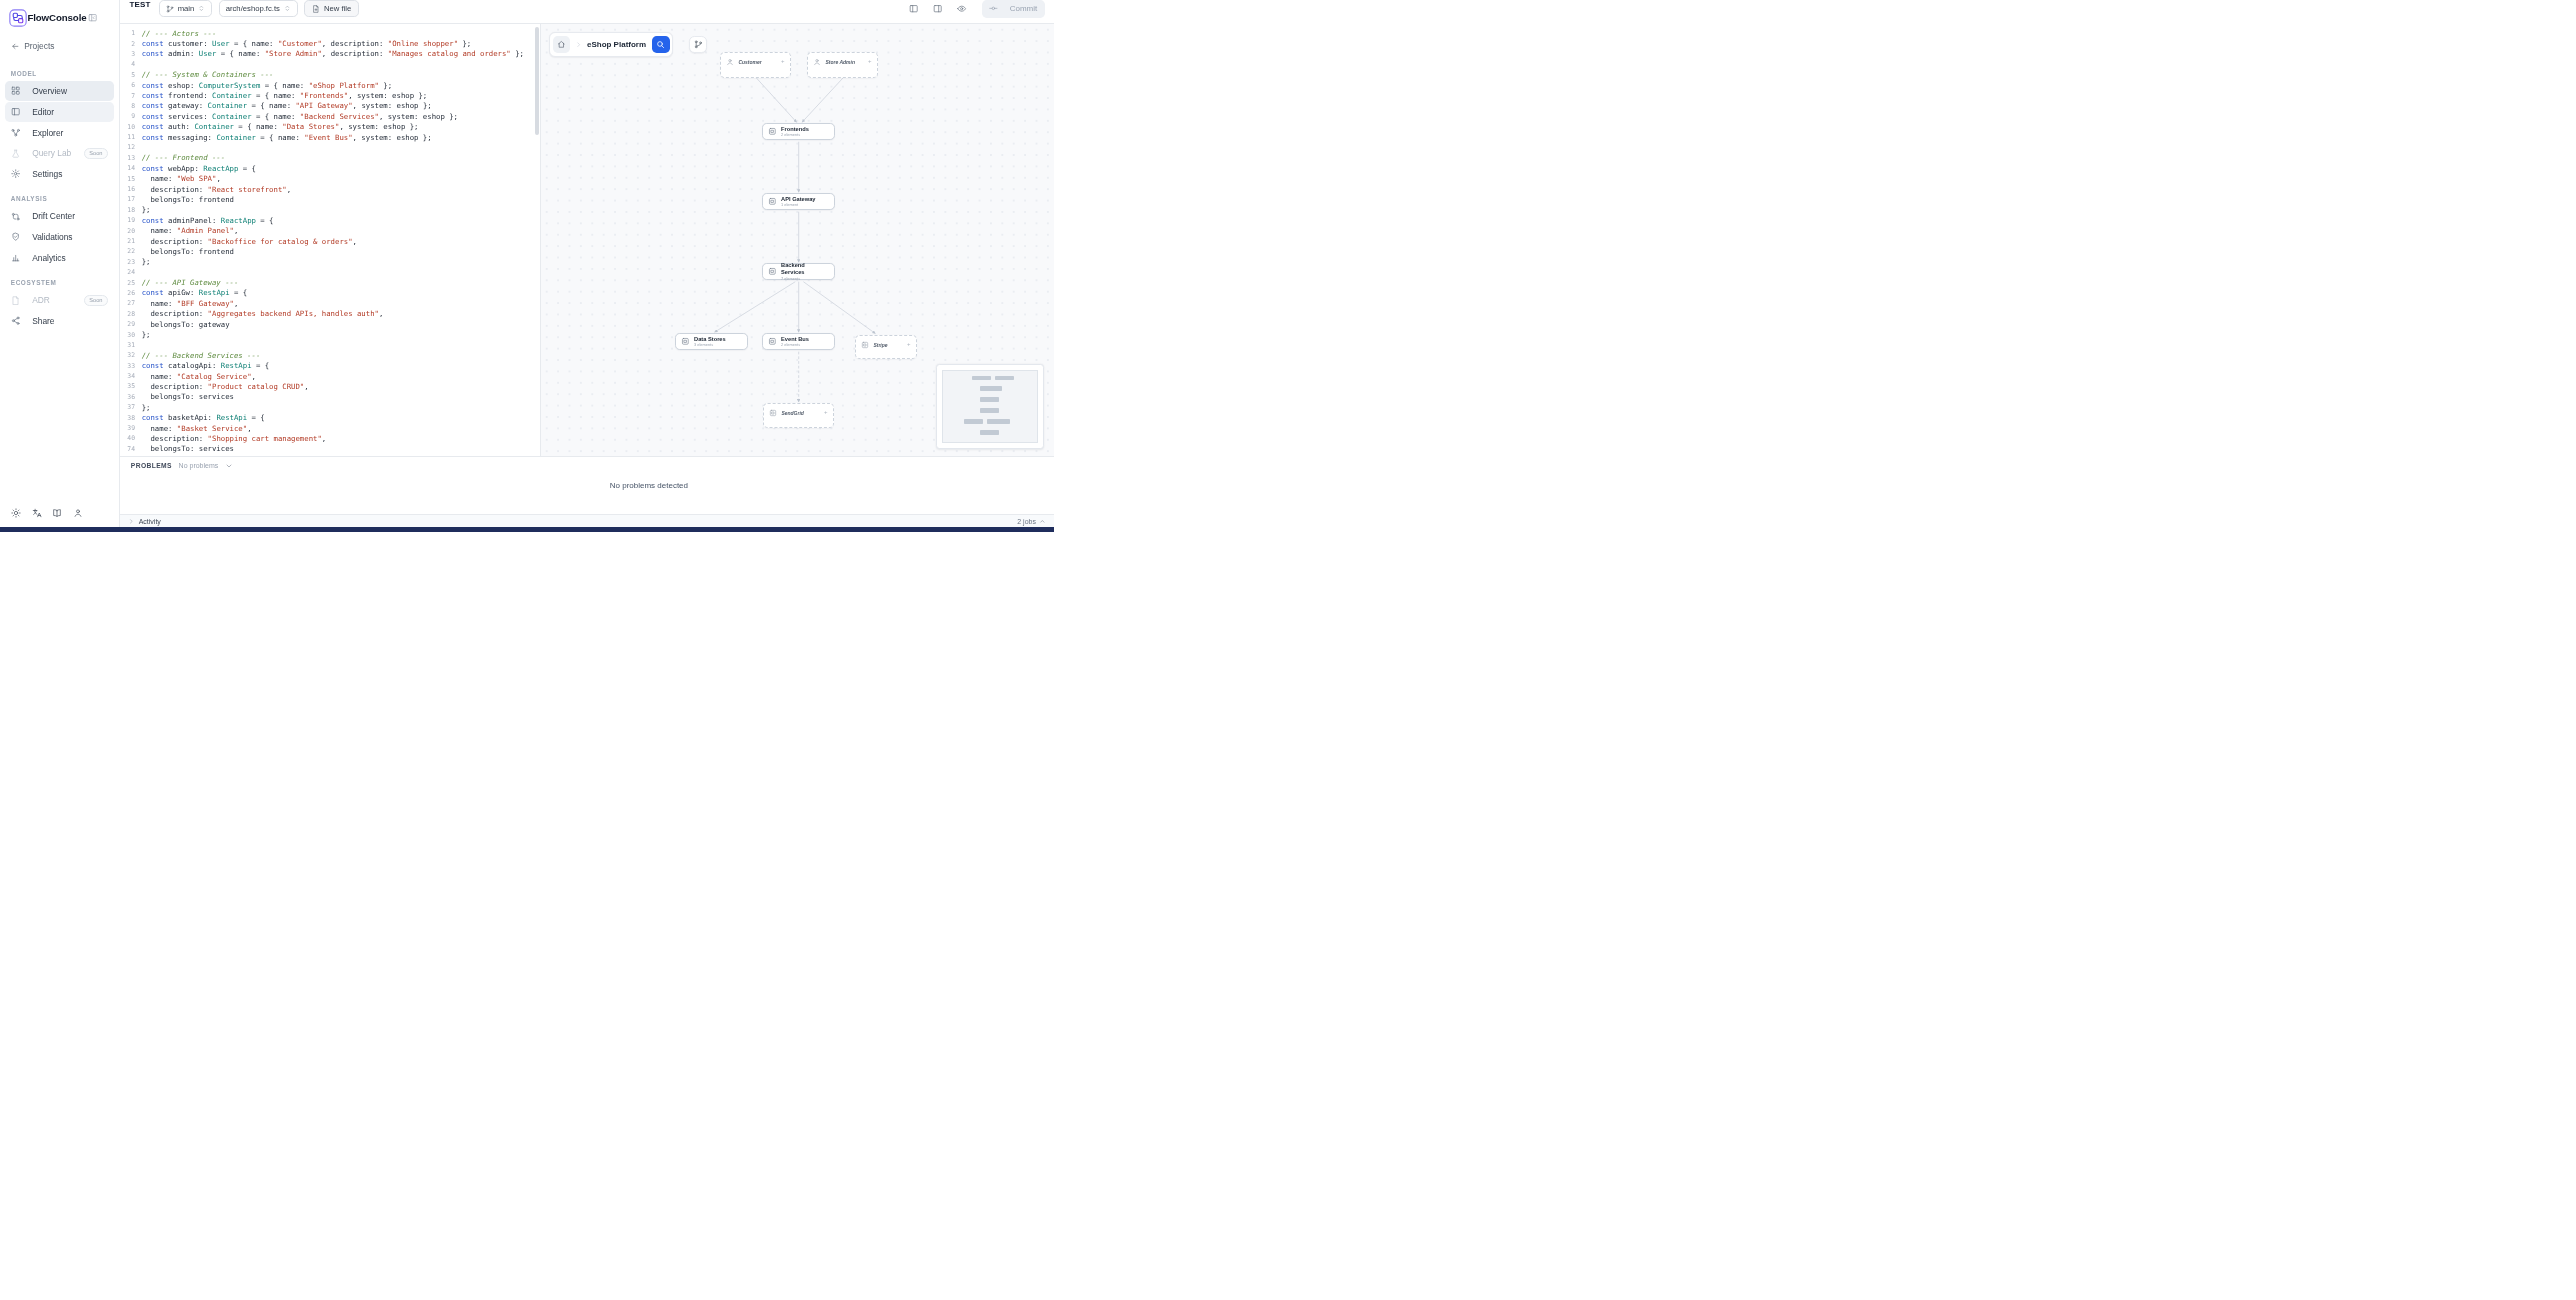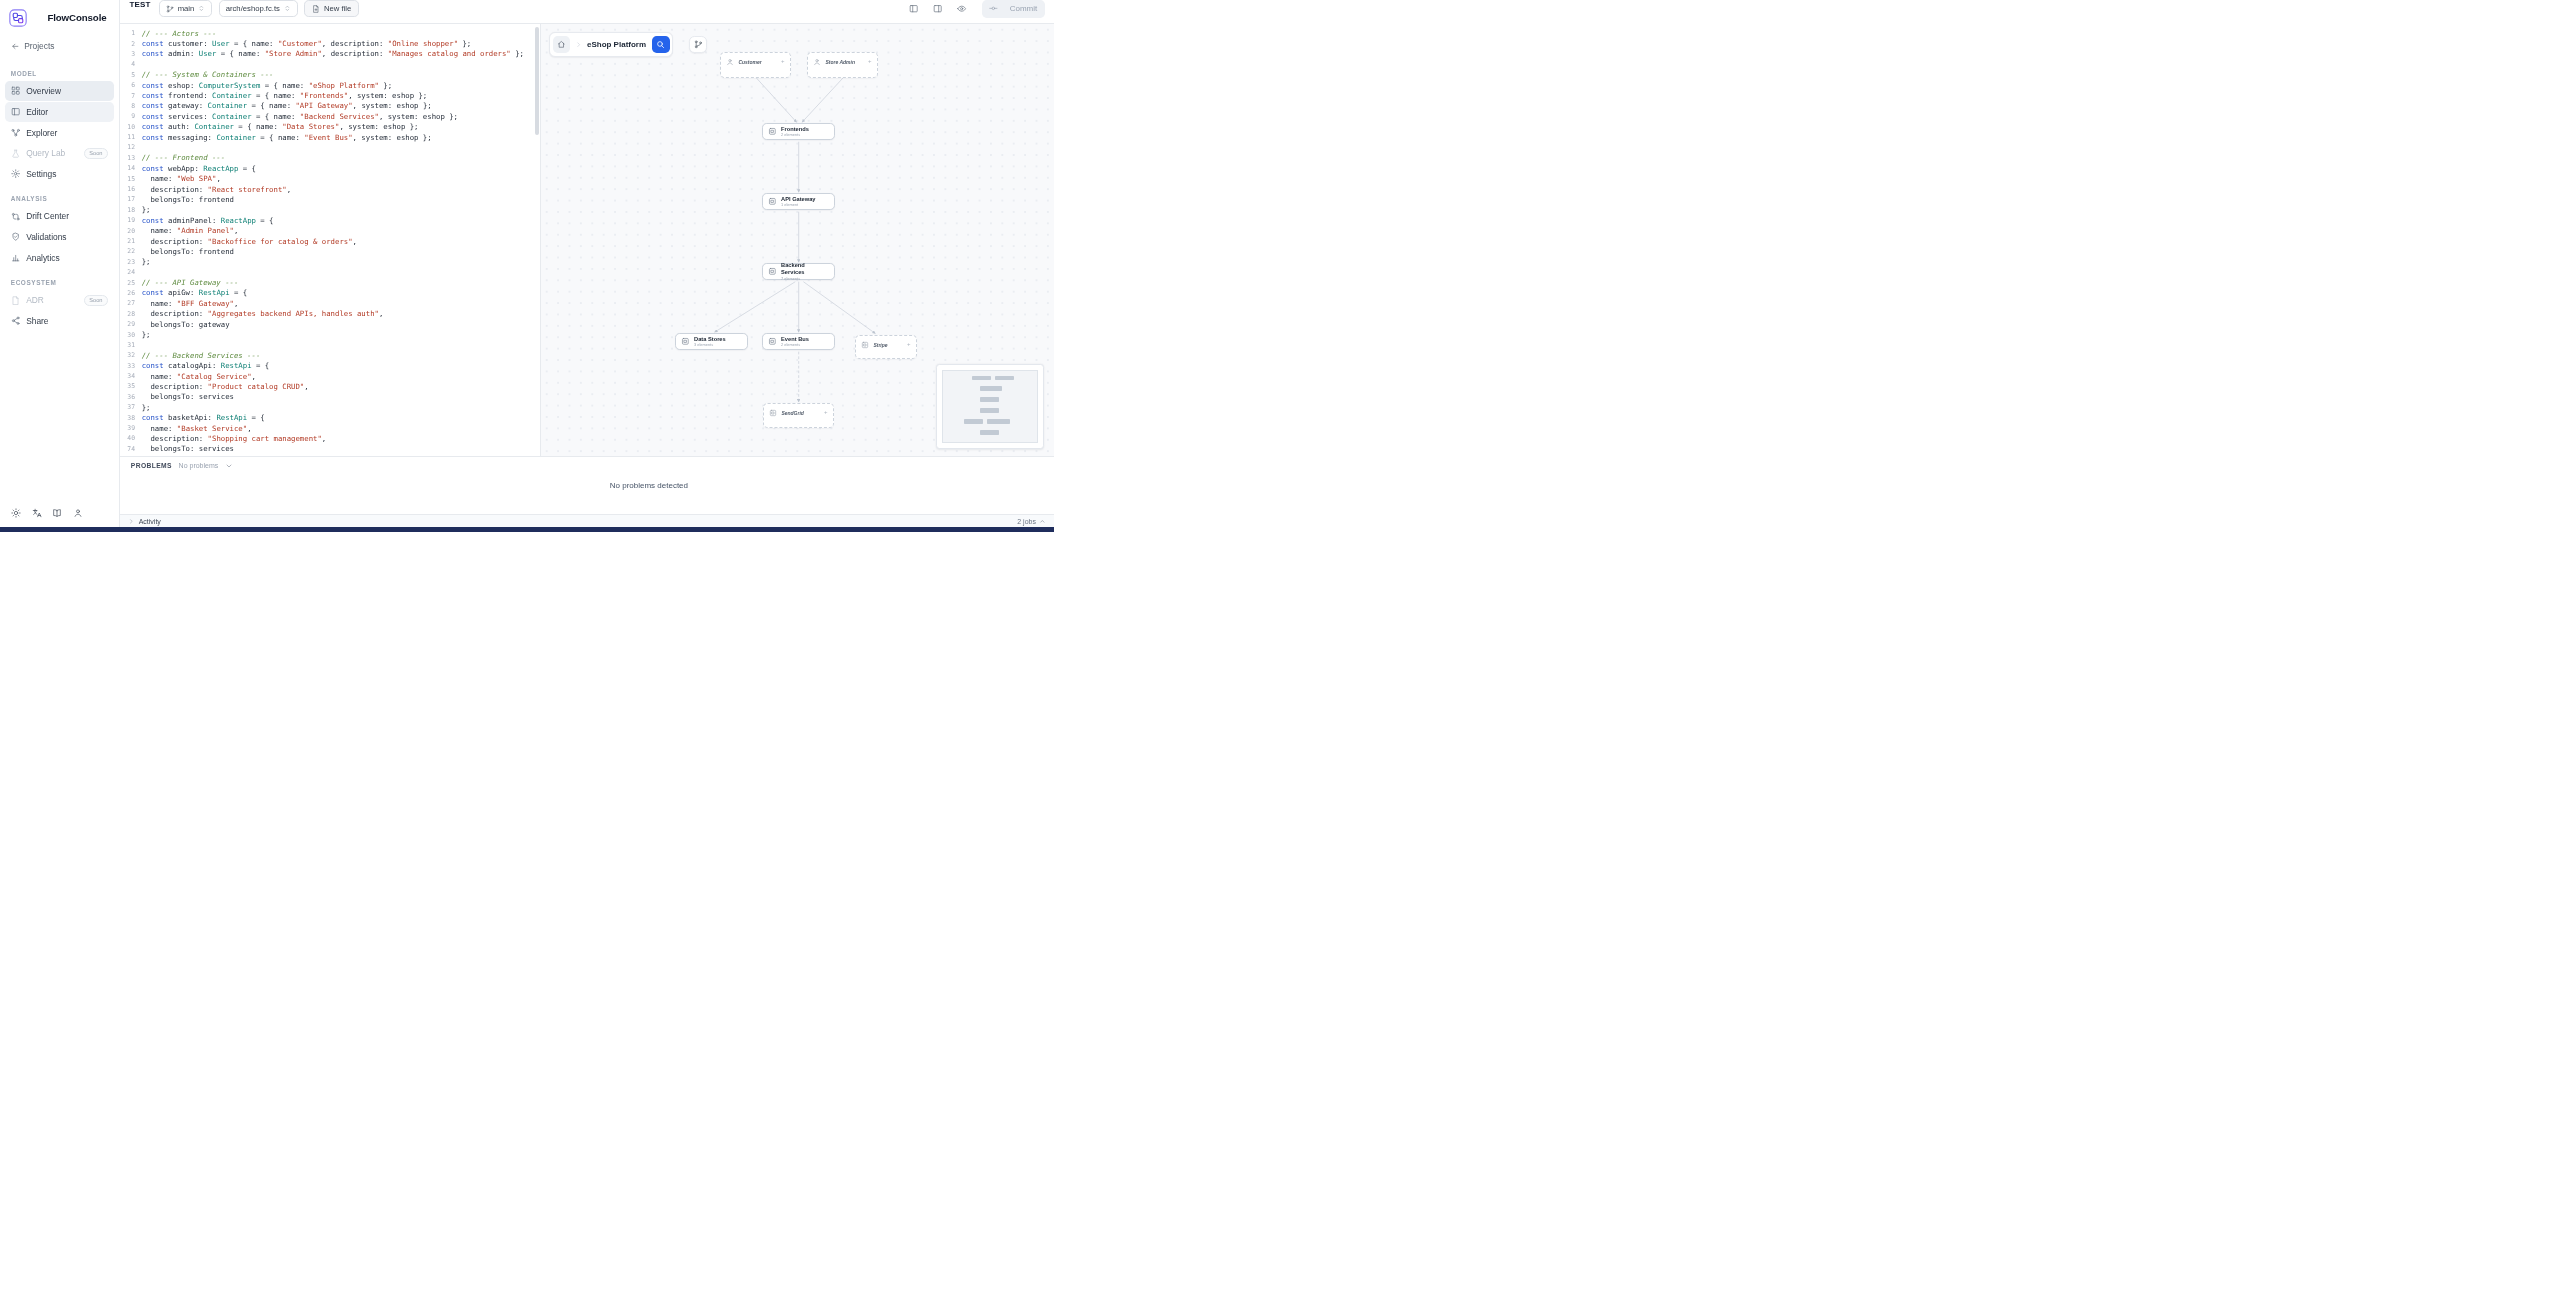--- a/index.html
+++ b/index.html
@@ -4,31 +4,31 @@
 <style>
   *{box-sizing:border-box;margin:0;padding:0}
   html,body{width:1054px;height:532px;overflow:hidden}
   body{font-family:"Liberation Sans",sans-serif;background:#fff;color:#1f2937}
   .ic{fill:none;stroke:currentColor;stroke-width:1.8;stroke-linecap:round;stroke-linejoin:round;display:block}
   .app{display:flex;height:527px}
   .status-strip{height:4.7px;background:#1f2d5c}
 
   
   .sidebar{width:120px;flex:none;border-right:0.7px solid #e7eaee;display:flex;flex-direction:column;background:#fff}
-  .logo-row{display:flex;align-items:center;gap:20px;padding:8.7px 9.4px 6.7px}
+  .logo-row{display:flex;align-items:center;gap:0;padding:8.7px 9.4px 6.7px}
   .logo-mark{width:18px;height:18px;flex:none}
   .logo-mark svg{width:18px;height:18px}
   .app-title{font-size:9.7px;font-weight:700;color:#111827;letter-spacing:-0.1px}
   .collapse-btn{margin-left:1.3px;color:#9aa3af;background:none;border:0;display:flex;cursor:pointer}
   .collapse-btn svg{width:9.4px;height:9.4px}
   .back-row{display:flex;align-items:center;gap:4.7px;padding:8px 10.8px;color:#5b6470;font-size:8.4px;cursor:pointer}
   .back-row svg{width:8.7px;height:8.7px}
   .nav{flex:1;padding:0 5.4px;overflow:hidden}
   .nav-heading{font-size:6.4px;font-weight:700;letter-spacing:0.6px;color:#9aa3b0;padding:10.8px 5.4px 4px}
-  .nav-item{display:flex;align-items:center;gap:6px;height:20px;padding:0 5.4px;border-radius:4.7px;font-size:8.4px;color:#333c49;cursor:pointer;margin-bottom:0.7px}
+  .nav-item{display:flex;align-items:center;gap:12px;height:20px;padding:0 5.4px;border-radius:4.7px;font-size:8.4px;color:#333c49;cursor:pointer;margin-bottom:0.7px}
   .nav-item .nav-icon{display:flex;color:#5f6b7a}
   .nav-icon svg{width:9.4px;height:9.4px;stroke-width:1.7}
   .nav-item.active{background:#e9edf2}
   .nav-item.selected{background:#eff2f6}
   .nav-item.soon{color:#b3bac4}
   .nav-item.soon .nav-icon{color:#c6ccd5}
   .soon-badge{margin-left:auto;font-size:5.7px;color:#98a1ad;border:0.7px solid #e4e8ed;background:#fafbfc;border-radius:672px;padding:1.3px 4.7px}
   .sidebar-footer{display:flex;gap:10.8px;padding:9.4px 10.8px;align-items:center}
   .foot-btn{background:none;border:0;color:#444c59;display:flex;cursor:pointer;padding:0}
   .foot-btn svg{width:10px;height:10px;stroke-width:1.7}

